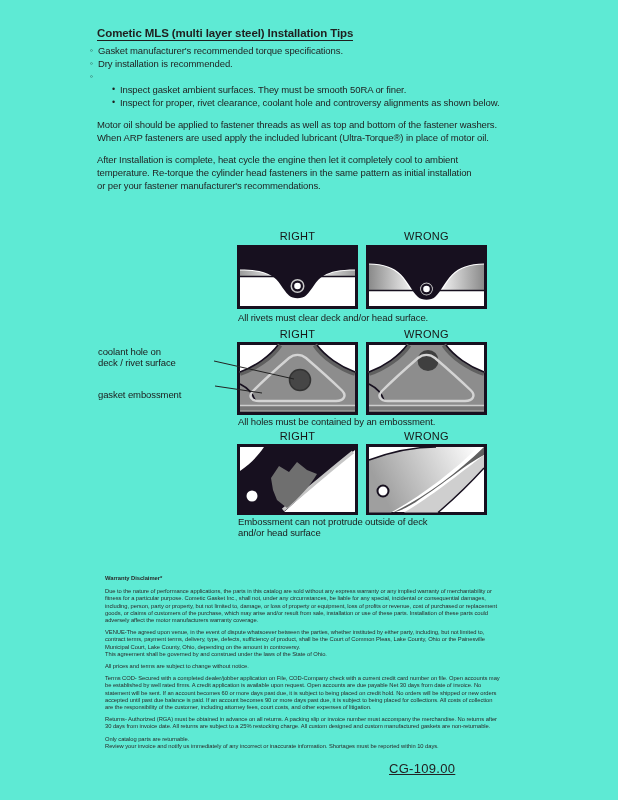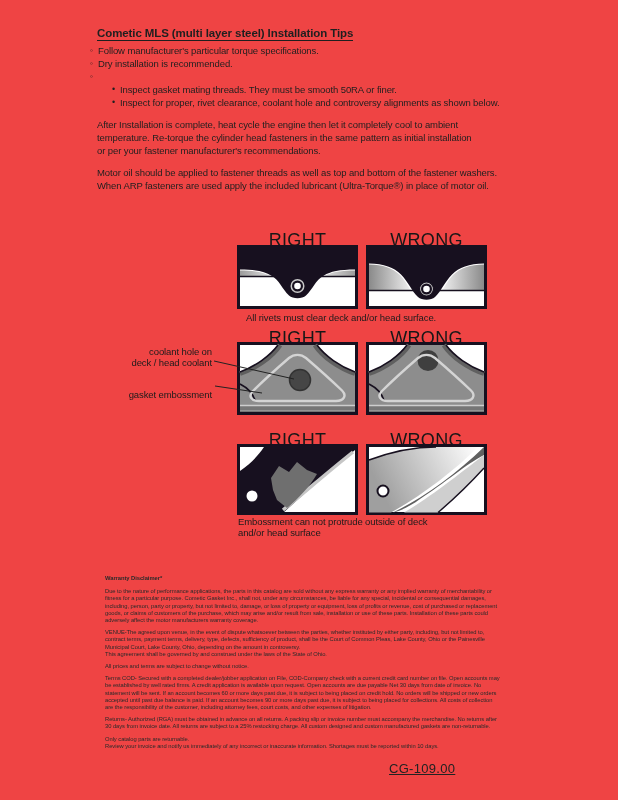--- a/index.html
+++ b/index.html
@@ -1,77 +1,77 @@
 <!DOCTYPE html>
 <html><head>
 <meta charset="utf-8">
 <style>
   html,body{margin:0;padding:0;background:#ffffff;}
   .page{
-    position:relative;width:618px;height:800px;background:#ef4444;overflow:hidden;
+    position:relative;width:618px;height:800px;background:#5eead4;overflow:hidden;
     font-family:"Liberation Sans",sans-serif;color:#1f1f1f;letter-spacing:-0.1px;
   }
   .title{
     position:absolute;left:97px;top:27px;font-size:11.5px;font-weight:bold;
     border-bottom:1.6px solid #1f1f1f;padding-bottom:1px;white-space:nowrap;
   }
   .tips{position:absolute;left:90px;top:44px;font-size:9.5px;line-height:13px;}
   .tip-row{display:flex;}
   .tip-row .marker{width:8px;font-size:8px;line-height:13px;}
   .tip-row.sub{padding-left:22px;}
   .tip-row.sub .marker{font-size:9px;}
   .diesel{position:absolute;left:97px;top:118px;width:452px;font-size:9.5px;line-height:13px;}
   .diesel h2{font-size:11px;font-weight:bold;margin:0 0 5px 0;}
   .diesel p{margin:0 0 9px 0;white-space:pre-line;}
-  .dg-label{position:absolute;width:121px;text-align:center;font-size:18px;letter-spacing:0.3px;color:#171717;}
+  .dg-label{position:absolute;width:121px;text-align:center;font-size:11px;letter-spacing:0.3px;color:#171717;}
   .dg-panel{position:absolute;width:121px;}
   .dg-panel svg{display:block;}
   .dg-caption{position:absolute;font-size:9.5px;line-height:11px;white-space:pre-line;color:#1b1b1b;}
-  .ann-label{position:absolute;left:98px;width:114px;text-align:right;font-size:9.5px;line-height:11px;color:#1b1b1b;}
+  .ann-label{position:absolute;left:98px;width:114px;text-align:left;font-size:9.5px;line-height:11px;color:#1b1b1b;}
   .ann-lines{position:absolute;left:0;top:0;pointer-events:none;}
   .warranty{position:absolute;left:105px;top:575px;width:416px;font-size:5.8px;line-height:7.2px;color:#2a2a2a;letter-spacing:-0.05px;}
   .warranty h3{font-size:5.8px;font-weight:bold;margin:0 0 6px 0;}
   .warranty p{margin:0 0 5px 0;white-space:pre-line;}
   .page-code{position:absolute;left:389px;top:761px;font-size:13px;letter-spacing:0.3px;color:#222;text-decoration:underline;}
 </style>
 </head>
 <body>
 
 <div class="page">
 
   <div class="title">Cometic MLS (multi layer steel) Installation Tips</div>
 
   <div class="tips">
     <div class="tip-row">
       <span class="marker">◦</span>
-      <span>Follow manufacturer's particular torque specifications.</span>
+      <span>Gasket manufacturer's recommended torque specifications.</span>
     </div>
     <div class="tip-row">
       <span class="marker">◦</span>
       <span>Dry installation is recommended.</span>
     </div>
     <div class="tip-row">
       <span class="marker">◦</span>
     </div>
     <div class="tip-row sub">
       <span class="marker">•</span>
-      <span>Inspect gasket mating threads.  They must be smooth 50RA or finer.</span>
+      <span>Inspect gasket ambient surfaces.  They must be smooth 50RA or finer.</span>
     </div>
     <div class="tip-row sub">
       <span class="marker">•</span>
       <span>Inspect for proper, rivet clearance, coolant hole and controversy alignments as shown below.</span>
     </div>
   </div>
 
   <div class="diesel">
+    <p>Motor oil should be applied to fastener threads as well as top and bottom of the fastener washers.
+When ARP fasteners are used apply the included lubricant (Ultra-Torque®) in place of motor oil.</p>
     <p>After Installation is complete, heat cycle the engine then let it completely cool to ambient
 temperature. Re-torque the cylinder head fasteners in the same pattern as initial installation
 or per your fastener manufacturer's recommendations.</p>
-    <p>Motor oil should be applied to fastener threads as well as top and bottom of the fastener washers.
-When ARP fasteners are used apply the included lubricant (Ultra-Torque®) in place of motor oil.</p>
   </div>
 
   <div class="dg-label" style="left:237px;top:230px;">RIGHT</div>
   <div class="dg-label" style="left:366px;top:230px;">WRONG</div>
 
   <div class="dg-panel" style="left:237px;top:245px;">
     <svg viewBox="0 0 121 64" width="121" height="64">
       <defs>
         <linearGradient id="g1L" x1="0" y1="0" x2="1" y2="0">
             <stop offset="0" stop-color="#9c9c9c"></stop>
@@ -107,28 +107,28 @@
       <rect x="1.5" y="1.5" width="118" height="61" fill="#ffffff" stroke="#17101f" stroke-width="3"></rect>
       <path d="M3,19.5 C17,19.5 27,23.5 34,30 C38,34 42,41 45,45.5 L3,45.5 Z" fill="url(#g1L2)"></path>
       <path d="M118,19.5 C104,19.5 94,23.5 87,30 C83,34 79,41 76,45.5 L118,45.5 Z" fill="url(#g1R2)"></path>
       <line x1="3" y1="45.5" x2="118" y2="45.5" stroke="#17101f" stroke-width="1.4"></line>
       <path d="M3,3 H118 V18.5 C103,18.5 93,22.5 86,29.5 C79,36.5 75,46.5 69,52 C65,55.5 56,55.5 52,52 C46,46.5 42,36.5 35,29.5 C28,22.5 18,18.5 3,18.5 Z" fill="#17101f"></path>
       <circle cx="60.5" cy="44" r="7" fill="#c9c9c9" stroke="#17101f" stroke-width="1.2"></circle>
       <circle cx="60.5" cy="44" r="4.4" fill="#ffffff" stroke="#17101f" stroke-width="2.2"></circle>
     </svg>
   </div>
 
-  <div class="dg-caption" style="left:246px;top:312px;">All rivets must clear deck and/or head surface.</div>
+  <div class="dg-caption" style="left:238px;top:312px;">All rivets must clear deck and/or head surface.</div>
 
   <div class="dg-label" style="left:237px;top:328px;">RIGHT</div>
   <div class="dg-label" style="left:366px;top:328px;">WRONG</div>
 
   <div class="ann-label" style="top:346px;">
     <div>coolant hole on</div>
-    <div>deck / head coolant</div>
+    <div>deck / rivet surface</div>
   </div>
   <div class="ann-label" style="top:389px;">gasket embossment</div>
 
   <div class="dg-panel" style="left:237px;top:342px;">
     <svg viewBox="0 0 121 73" width="121" height="73">
       <rect x="1.5" y="1.5" width="118" height="70" fill="#8d8d8d" stroke="#17101f" stroke-width="3"></rect>
       <path d="M43,3 C35,15 19,26 3,31.5" fill="none" stroke="#606060" stroke-width="5"></path>
       <path d="M78,3 C86,15 102,26 118,31.5" fill="none" stroke="#606060" stroke-width="5"></path>
       <path d="M3,3 H41 C33,14 18,24.5 3,30 Z" fill="#ffffff"></path>
       <path d="M118,3 H80 C88,14 103,24.5 118,30 Z" fill="#ffffff"></path>
@@ -154,20 +154,21 @@
       <path d="M80,3 C88,14 103,24.5 118,30" fill="none" stroke="#17101f" stroke-width="1.6"></path>
       <rect x="3" y="63.5" width="115" height="6.5" fill="#767676"></rect>
       <line x1="3" y1="63.5" x2="118" y2="63.5" stroke="#cdcdcd" stroke-width="1.3"></line>
       <line x1="3" y1="68.5" x2="118" y2="68.5" stroke="#9b9b9b" stroke-width="0.8"></line>
       <path d="M3,42 C11,46 16,52 18,58.5" fill="none" stroke="#17101f" stroke-width="1.8"></path>
       <circle cx="62" cy="18.5" r="10.5" fill="#3f3f3f"></circle>
       <path d="M22,59 C14,59 11,54 16,49 C27,38 41,25.5 52,16 C57,11.8 64,11.8 69,16 C80,25.5 94,38 105,48.5 C110,53.5 107,59 99,59 Z" fill="none" stroke="#d4d4d4" stroke-width="2.4"></path>
     </svg>
   </div>
 
+  <div class="dg-caption" style="left:238px;top:416px;">All holes must be contained by an embossment.</div>
 
   <div class="dg-label" style="left:237px;top:430px;">RIGHT</div>
   <div class="dg-label" style="left:366px;top:430px;">WRONG</div>
 
   <div class="dg-panel" style="left:237px;top:444px;">
     <svg viewBox="0 0 121 71" width="121" height="71">
       <rect x="1.5" y="1.5" width="118" height="68" fill="#ffffff" stroke="#17101f" stroke-width="3"></rect>
       <path d="M27,3 H118 V6 C94,26 69,48 46,69 L3,69 V27 C13,20 21,12 27,3 Z" fill="#17101f"></path>
       <path d="M116,8 C92,27 68,48 46,66" fill="none" stroke="#c6c6c6" stroke-width="3.5"></path>
       <path d="M34,34 L42,22 L52,28 L60,18 L70,26 L80,30 C73,42 62,54 50,64 L40,56 L36,46 Z" fill="#6f6f6f"></path>

